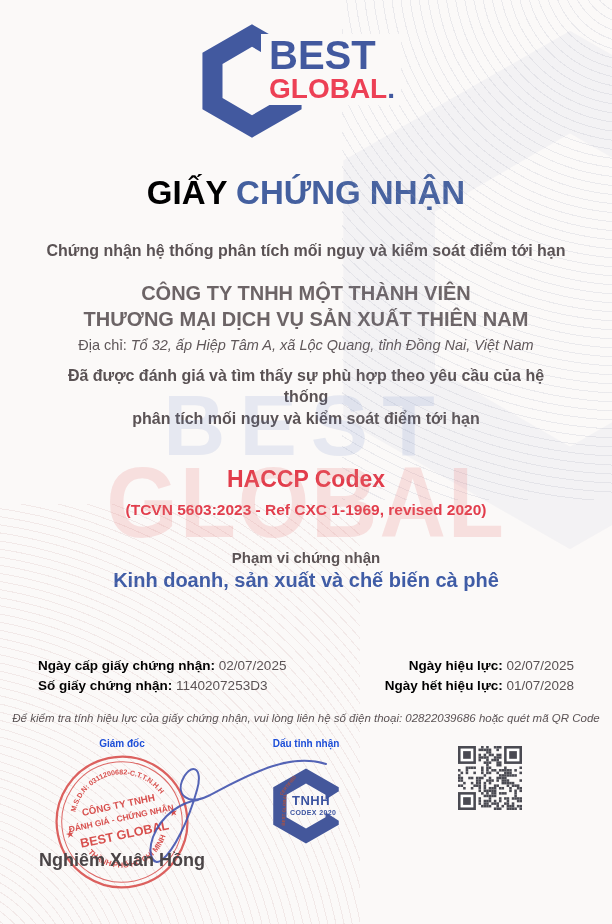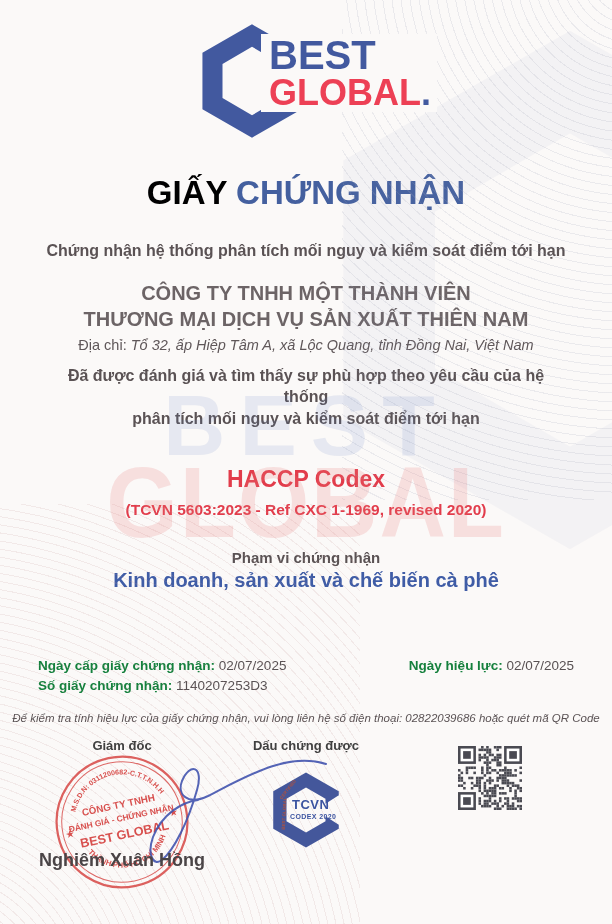--- a/index.html
+++ b/index.html
@@ -18,45 +18,45 @@
   .big-c{position:absolute;left:300px;top:20px;width:540px;height:540px;color:#8a93b8;opacity:0.06;pointer-events:none;}
   .wm{position:absolute;left:0;width:100%;text-align:center;font-weight:bold;pointer-events:none;line-height:1;}
   .wm-best{top:382px;font-size:86px;letter-spacing:14px;color:rgba(90,120,190,0.13);}
   .wm-global{top:452px;font-size:100px;letter-spacing:2px;color:rgba(236,120,118,0.20);transform:scaleX(.92);}
   
   .logo-wrap{position:relative;padding-top:22px;height:122px;}
   .logo{position:relative;width:230px;margin:0 auto;height:120px;}
   .logo svg.hex{position:absolute;left:0;top:0;width:122px;height:118px;color:#42599f;}
   .logo-text{position:absolute;left:70px;top:12px;background:#fbf9f8;padding:2px 6px 2px 8px;line-height:0.98;}
   .logo-best{font-size:40px;font-weight:bold;color:#42599f;letter-spacing:0;}
-  .logo-global{font-size:36px;font-weight:bold;color:#ed4055;letter-spacing:0;}
+  .logo-global{font-size:28px;font-weight:bold;color:#ed4055;letter-spacing:0;}
   .logo-dot{color:#42599f;}
   
   .title{margin-top:30px;text-align:center;font-size:33px;font-weight:bold;letter-spacing:0;}
   .title .t-red{color:#000000;}
   .title .t-blue{color:#44609f;}
   .subtitle{margin-top:30px;text-align:center;font-size:16px;font-weight:bold;color:#5a5254;}
   .company{margin-top:20px;text-align:center;font-size:20px;font-weight:bold;color:#6c6466;line-height:1.32;}
   .address{margin-top:4px;text-align:center;font-size:14.5px;color:#5f5759;}
   .address .lbl{font-weight:normal;}
   .address .val{font-style:italic;}
   .statement{margin-top:12px;text-align:center;font-size:16px;font-weight:bold;color:#5a5254;line-height:1.35;padding:0 46px;}
   .std-name{margin-top:36px;text-align:center;font-size:23px;font-weight:bold;color:#e23c4b;}
   .std-ref{margin-top:8px;text-align:center;font-size:15.5px;font-weight:bold;color:#e23c4b;}
   .scope-lbl{margin-top:30px;text-align:center;font-size:15px;font-weight:bold;color:#5a5254;}
   .scope-val{margin-top:3px;text-align:center;font-size:20px;font-weight:bold;color:#3f5ca6;}
   
   .dates{margin-top:64px;display:flex;justify-content:space-between;padding:0 38px;font-size:13.5px;color:#585153;line-height:1.5;}
   .dates .col-r{text-align:right;}
-  .dates .lbl{font-weight:bold;color:#15803d;}
+  .dates .lbl{font-weight:bold;color:#000000;}
   .verify{margin-top:16px;text-align:center;font-style:italic;font-size:11.5px;color:#5a5254;}
   
   .sig-row{margin-top:14px;display:flex;padding:0 30px;position:relative;height:160px;}
   .sig-col{position:relative;flex:1;text-align:center;}
-  .sig-h{font-size:13px;font-weight:bold;color:#404040;}
+  .sig-h{font-size:10px;font-weight:bold;color:#1d4ed8;}
   .stamp-box{position:absolute;left:50%;top:14px;transform:translateX(-50%) rotate(-12deg);width:140px;height:140px;}
   .stamp-box svg{width:140px;height:140px;}
   .director-name{position:absolute;left:50%;top:112px;transform:translateX(-50%);white-space:nowrap;font-size:18px;font-weight:bold;color:#4a4446;}
   .sig-scribble{position:absolute;left:52px;top:4px;width:260px;height:130px;pointer-events:none;}
   .seal{position:relative;width:80px;height:80px;margin:18px auto 0;}
   .seal svg.hex{position:absolute;left:0;top:0;width:80px;height:78px;color:#44579b;}
   .seal-haccp{position:absolute;left:26px;top:26px;font-size:13px;font-weight:bold;color:#3b53a0;letter-spacing:0.5px;}
   .seal-codex{position:absolute;left:24px;top:42px;font-size:7px;font-weight:bold;color:#3b53a0;letter-spacing:0.4px;}
   .seal-arc{position:absolute;font-size:4.5px;font-weight:bold;color:#b0523f;white-space:nowrap;}
   .seal-arc.a1{left:10px;top:16px;transform:rotate(-52deg);}
@@ -133,20 +133,24 @@
       </div>
       <div>
         <span class="lbl">Số giấy chứng nhận:</span>
         <span>1140207253D3</span>
       </div>
     </div>
     <div class="col-r">
       <div>
         <span class="lbl">Ngày hiệu lực:</span>
         <span>02/07/2025</span>
+      </div>
+      <div>
+        <span class="lbl">Ngày hết hiệu lực:</span>
+        <span>01/07/2028</span>
       </div>
     </div>
   </div>
 
   <div class="verify">Để kiểm tra tính hiệu lực của giấy chứng nhận, vui lòng liên hệ số điện thoại: 02822039686 hoặc quét mã QR Code</div>
 
   <div class="sig-row">
     <div class="sig-col">
       <div class="sig-h">Giám đốc</div>
       <div class="stamp-box">
@@ -170,26 +174,26 @@
           <text class="stamp-text" x="126" y="80" font-size="11">★</text>
         </svg>
       </div>
       <svg class="sig-scribble" viewBox="0 0 260 130">
         <path d="M 244,22 C 205,10 165,34 126,54 C 105,64 95,52 100,39 C 108,20 122,24 115,48 C 106,80 92,108 80,118 C 71,125 65,112 71,95 C 80,72 100,60 116,58" fill="none" stroke="#4153ae" stroke-width="2" stroke-linecap="round" opacity="0.9"></path>
       </svg>
       <div class="director-name">Nghiêm Xuân Hồng</div>
     </div>
 
     <div class="sig-col">
-      <div class="sig-h">Dấu chứng được</div>
+      <div class="sig-h">Dấu tỉnh nhận</div>
       <div class="seal">
         <svg class="hex">
             <use href="#hexc" xlink:href="#hexc"></use>
           </svg>
-        <span class="seal-haccp">TCVN</span>
+        <span class="seal-haccp">TNHH</span>
         <span class="seal-codex">CODEX 2020</span>
         <span class="seal-arc a1">CERTIFIED</span>
         <span class="seal-arc a2">BEST GLOBAL</span>
       </div>
     </div>
 
     <div class="sig-col">
       <svg class="qr-box" id="qr" viewBox="0 0 25 25">
           <rect x="9" y="0" width="1" height="1" fill="#4a4a52"></rect>
           <rect x="11" y="0" width="1" height="1" fill="#4a4a52"></rect>

